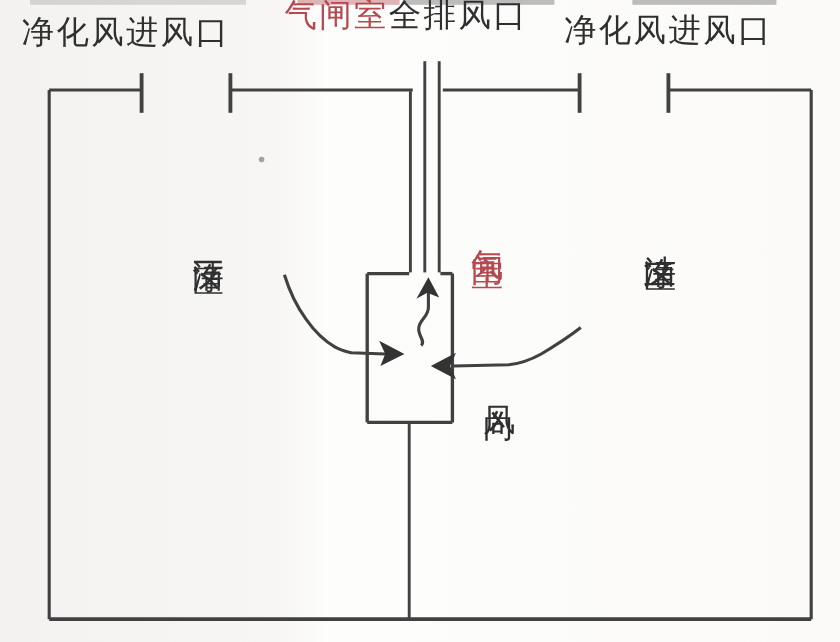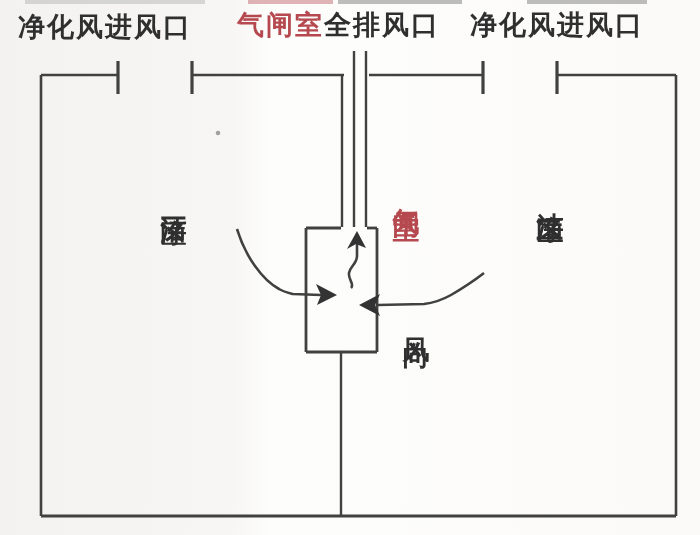--- a/index.html
+++ b/index.html
@@ -10,35 +10,35 @@
   }
   .stage {
     position: relative;
     width: 700px; height: 535px;
     background: linear-gradient(90deg, #f3f2f0 0%, #f7f6f4 33%, #fdfdfc 39%, #fbfaf8 100%);
   }
   .stage svg { position: absolute; left: 0; top: 0; }
   .lbl {
     position: absolute;
     color: #2f2f2f;
-    font-weight: 700;
+    font-weight: 400;
     white-space: nowrap;
     line-height: 1;
     letter-spacing: 2px;
   }
   .h-lbl { font-size: 27px; top: 12px; }
   .v-lbl {
     writing-mode: vertical-rl;
     text-orientation: upright;
     font-size: 26px;
     letter-spacing: 3px;
   }
   .red { color: #b5494f; }
   #lbl-inlet-left   { left: 18px;  top: 14px; }
-  #lbl-top-center   { left: 237px; top: 12px; text-align: right; }
+  #lbl-top-center   { left: 237px; top: 0; text-align: right; }
   #lbl-inlet-right  { left: 470px; top: 12px; }
   #lbl-zone1        { left: 161px; top: 196px; }
   #lbl-airlock-v    { left: 392px; top: 186px; font-size: 27px; }
   #lbl-zone2        { left: 536px; top: 191px; font-size: 27px; }
   #lbl-wind         { left: 402px; top: 316px; font-size: 27px; letter-spacing: 4px; }
 </style>
 </head>
 <body>
 
 <div class="stage">

